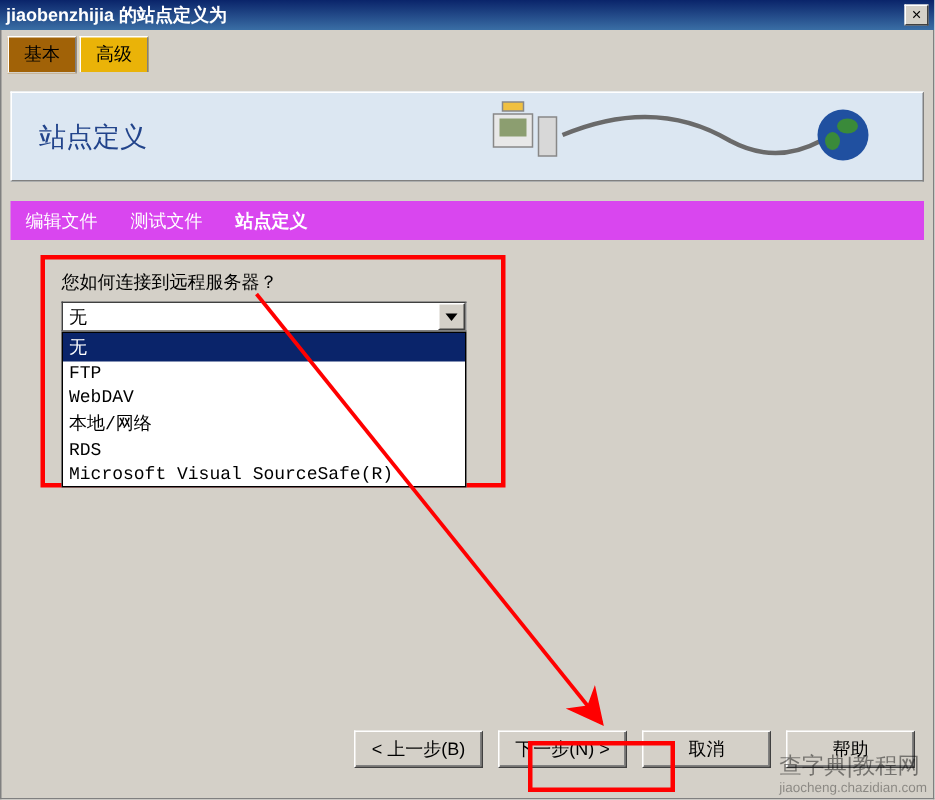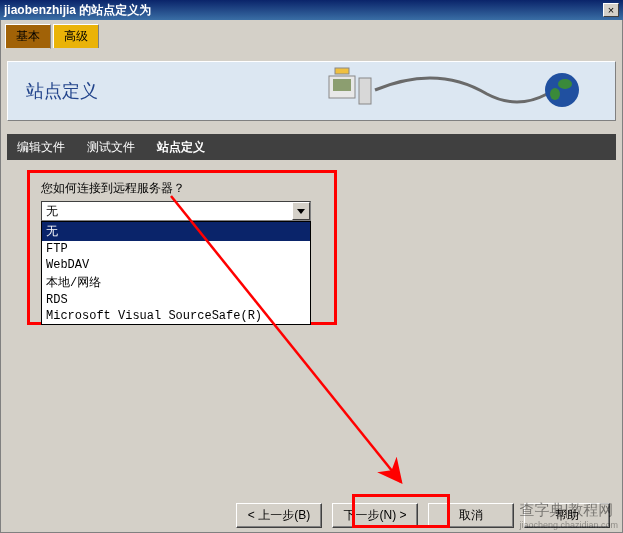--- a/index.html
+++ b/index.html
@@ -81,21 +81,21 @@
     .header-title {
       color: #22448b;
       font-size: 18px;
     }
     .graphic {
       position: relative;
       width: 280px;
       height: 50px;
     }
     .sub-nav {
-      background: #404040;
+      background: #d946ef;
       color: #fff;
       height: 26px;
       display: flex;
       align-items: center;
       padding: 0 10px;
       margin: 0 6px;
       gap: 22px;
     }
     .sub-nav span {
       cursor: pointer;
@@ -170,21 +170,21 @@
       padding: 1px 4px;
       cursor: pointer;
       white-space: nowrap;
     }
     .dropdown-list .selected {
       background: #0a246a;
       color: #fff;
     }
     .buttons-bar {
       position: absolute;
-      bottom: 4px;
+      bottom: 20px;
       right: 12px;
       display: flex;
       align-items: flex-start;
       gap: 10px;
     }
     .win-btn {
       background: #d4d0c8;
       border: 1px solid #404040;
       border-top-color: #fff;
       border-left-color: #fff;

